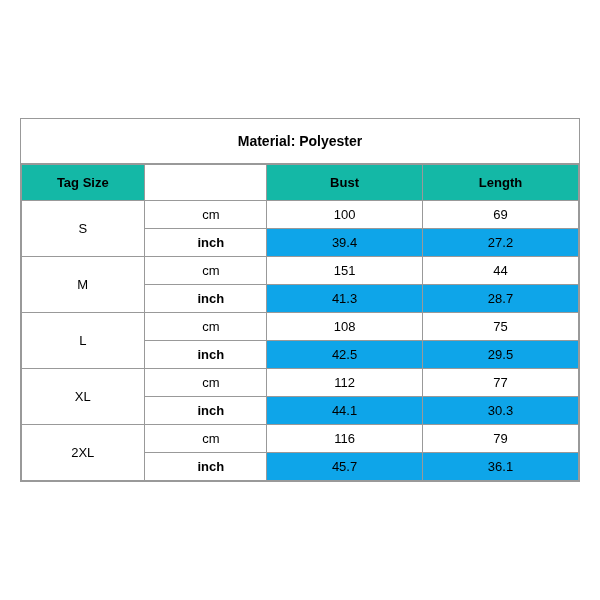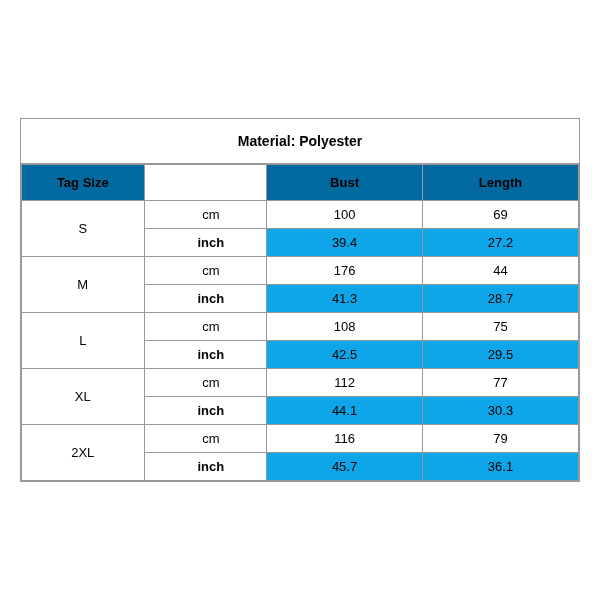--- a/index.html
+++ b/index.html
@@ -39,21 +39,21 @@
     }
 
     th, td {
       border: 1px solid #999;
       text-align: center;
       padding: 6px 4px;
     }
 
     thead th {
       font-weight: bold;
-      background: #0369a1;
+      background: #14b8a6;
       padding: 10px 4px;
     }
 
     .tag-size-col {
       width: 22%;
     }
 
     .unit-col {
       width: 22%;
       padding-left: 15px;
@@ -109,21 +109,21 @@
       <td class="length-col">69</td>
     </tr>
         <tr>
       <td class="unit-col inch-unit">inch</td>
       <td class="bust-col shaded">39.4</td>
       <td class="length-col shaded">27.2</td>
     </tr>
         <tr>
       <td class="tag-size-col size-label-cell" rowspan="2">M</td>
       <td class="unit-col unit-cell">cm</td>
-      <td class="bust-col">176</td>
+      <td class="bust-col">151</td>
       <td class="length-col">44</td>
     </tr>
         <tr>
       <td class="unit-col inch-unit">inch</td>
       <td class="bust-col shaded">41.3</td>
       <td class="length-col shaded">28.7</td>
     </tr>
         <tr>
       <td class="tag-size-col size-label-cell" rowspan="2">L</td>
       <td class="unit-col unit-cell">cm</td>

